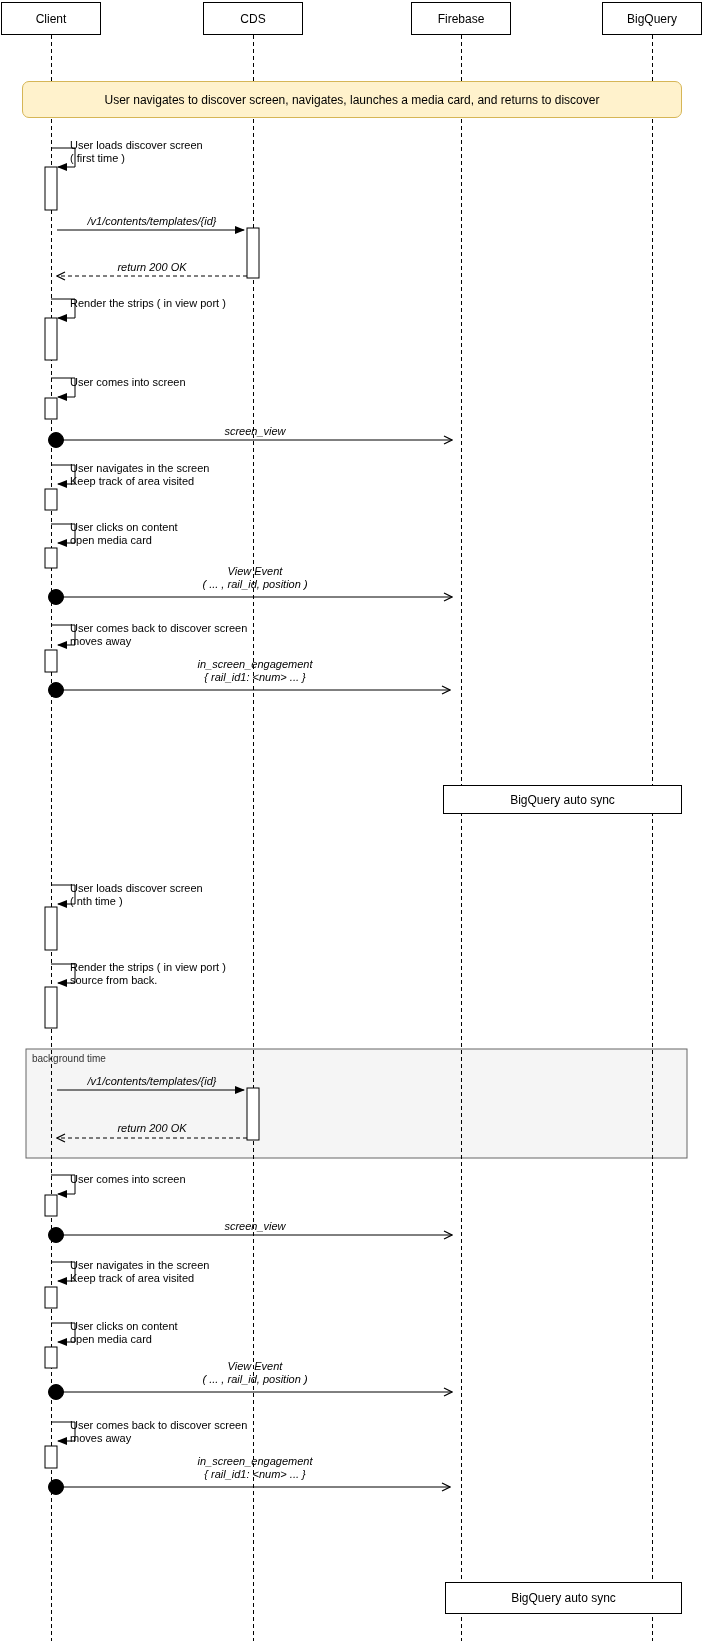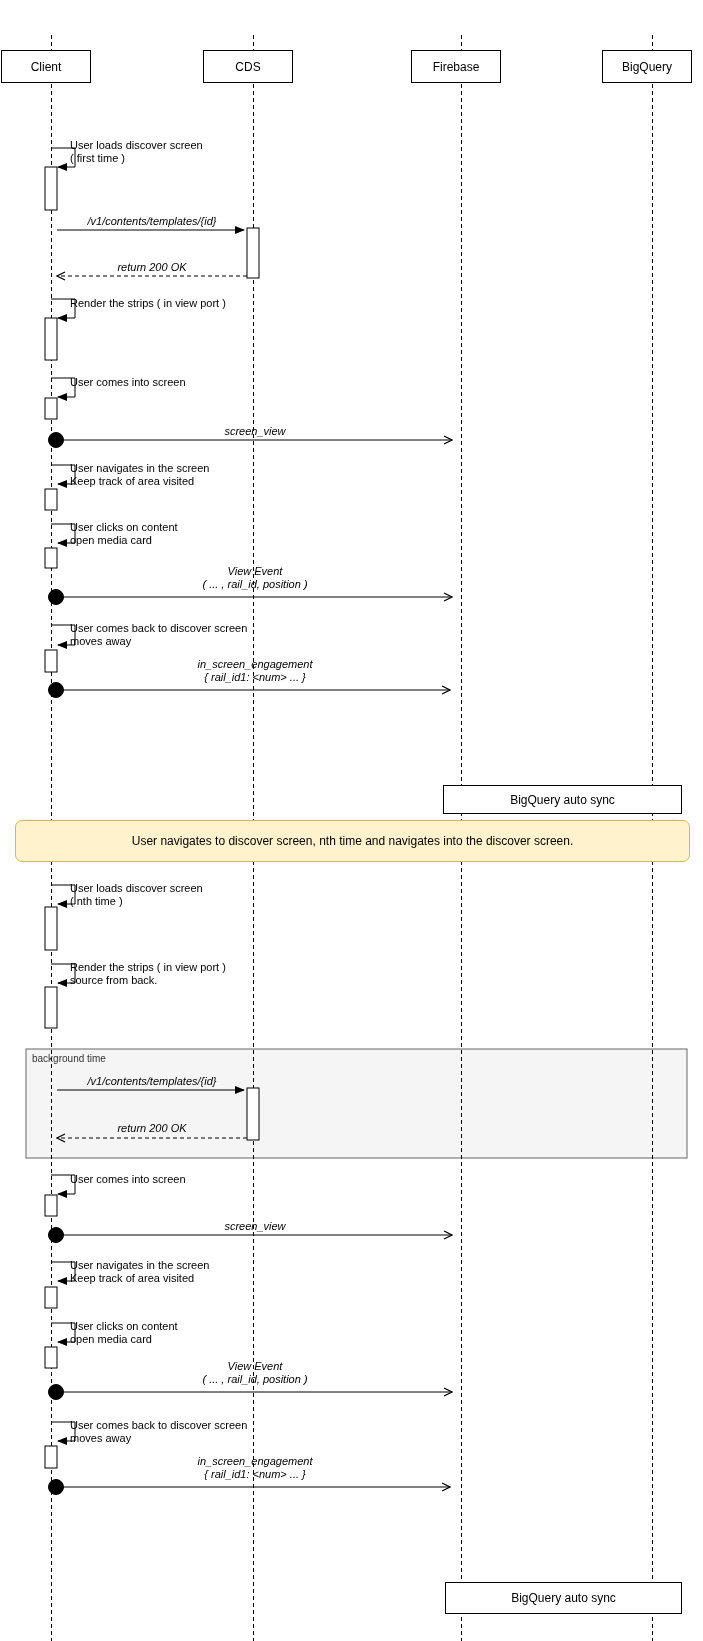--- a/index.html
+++ b/index.html
@@ -2,23 +2,23 @@
 <html style="--note-fill: #FFF2CC; --note-border: #D6B656;"><head>
 <meta charset="utf-8">
 <style>
   html,body{margin:0;padding:0;background:#ffffff;}
   .stage{
     position:relative;width:703px;height:1641px;background:#fff;
     font-family:"Liberation Sans","DejaVu Sans",sans-serif;color:#000;
     overflow:hidden;
   }
   .actor{
-    position:absolute;top:2px;width:90px;height:33px;box-sizing:border-box;
+    position:absolute;top:2px;width:100px;height:33px;box-sizing:border-box;
     border:1px solid #000;background:#fff;display:flex;align-items:center;justify-content:center;
-    font-size:12px;z-index:3;margin-top:48px;
+    font-size:12px;z-index:3;
   }
   .note{
     position:absolute;box-sizing:border-box;border:1px solid var(--note-border,#D6B656);
     background:var(--note-fill,#FFF2CC);border-radius:7px;display:flex;align-items:center;
     justify-content:center;font-size:12px;z-index:3;text-align:center;padding:0 10px;
   }
   .syncbox{
     position:absolute;box-sizing:border-box;border:1px solid #000;background:#fff;
     display:flex;align-items:center;justify-content:center;font-size:12px;z-index:3;margin-top:34px;
   }
@@ -117,21 +117,21 @@
       <circle cx="56" cy="1487" r="7.5" fill="#000"></circle>
       <line x1="56" y1="1487" x2="450" y2="1487" marker-end="url(#mo)"></line>
     </g>
   </svg>
 
   <div class="actor" style="left:1px">Client</div>
   <div class="actor" style="left:203px">CDS</div>
   <div class="actor" style="left:411px">Firebase</div>
   <div class="actor" style="left:602px">BigQuery</div>
 
-  <div class="note" style="left:15px;top:820px;width:675px;height:42px">User navigates to discover screen, nth time and navigates into the discover screen.</div>
+  <div class="note" style="left:22px;top:81px;width:660px;height:37px">User navigates to discover screen, navigates, launches a media card, and returns to discover</div>
 
   <div class="lbl self" style="top:139px">
     <div>User loads discover screen</div>
     <div>( first time )</div>
   </div>
   <div class="lbl ctr" style="top:215px;left:57px;width:190px">/v1/contents/templates/{id}</div>
   <div class="lbl ctr" style="top:261px;left:57px;width:190px">return 200 OK</div>
   <div class="lbl self" style="top:297px">Render the strips ( in view port )</div>
   <div class="lbl self" style="top:376px">User comes into screen</div>
   <div class="lbl ctr" style="top:425px;left:57px;width:396px">screen_view</div>

